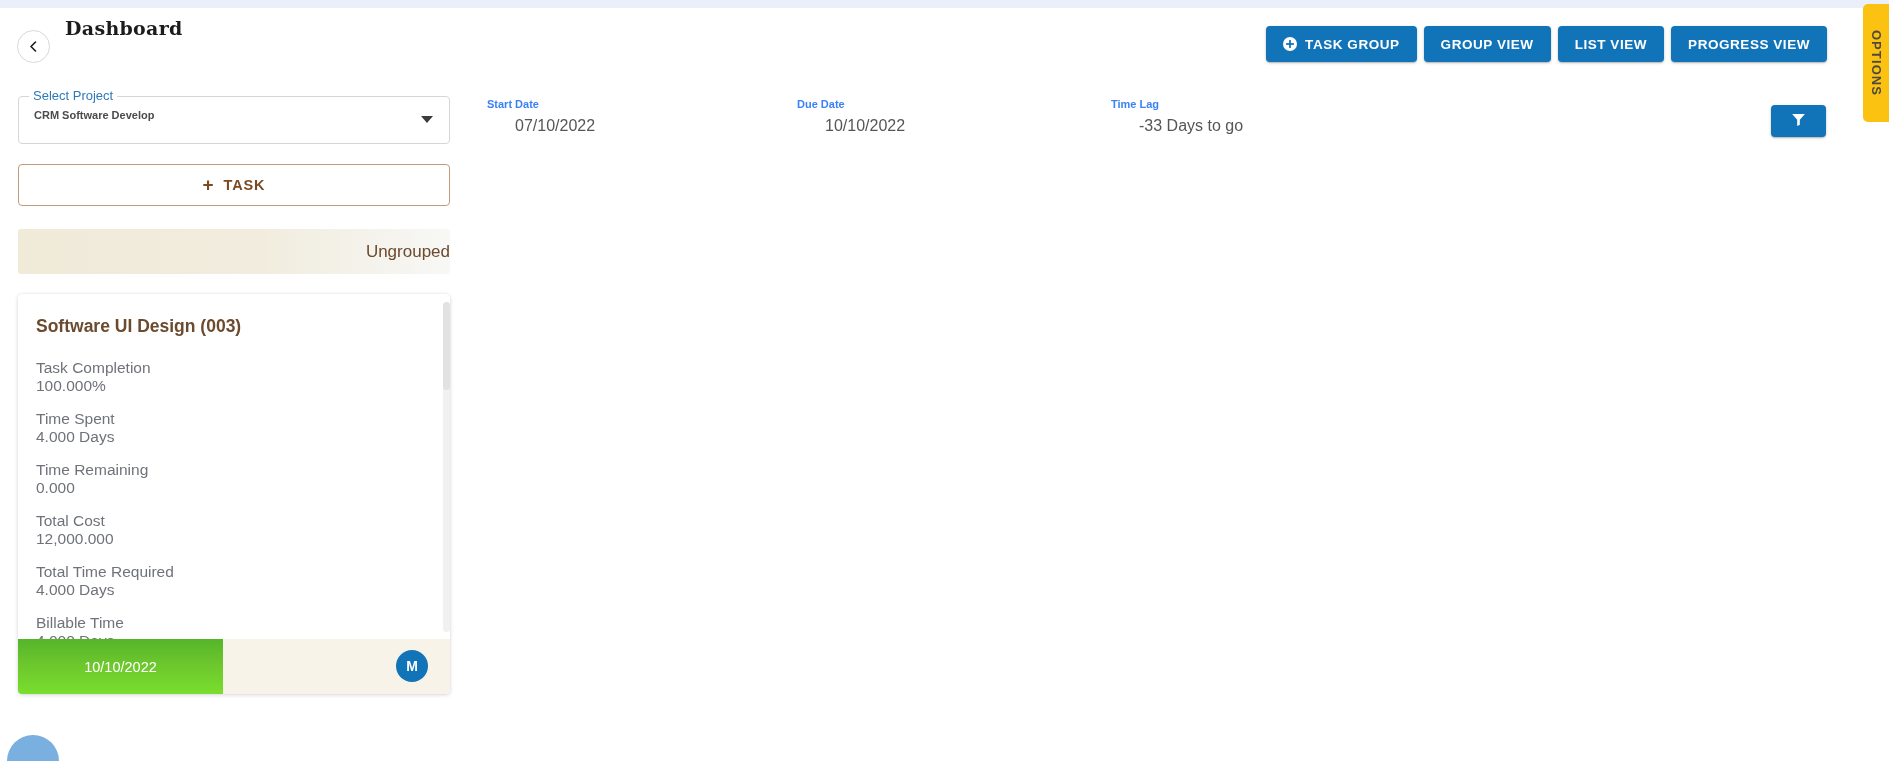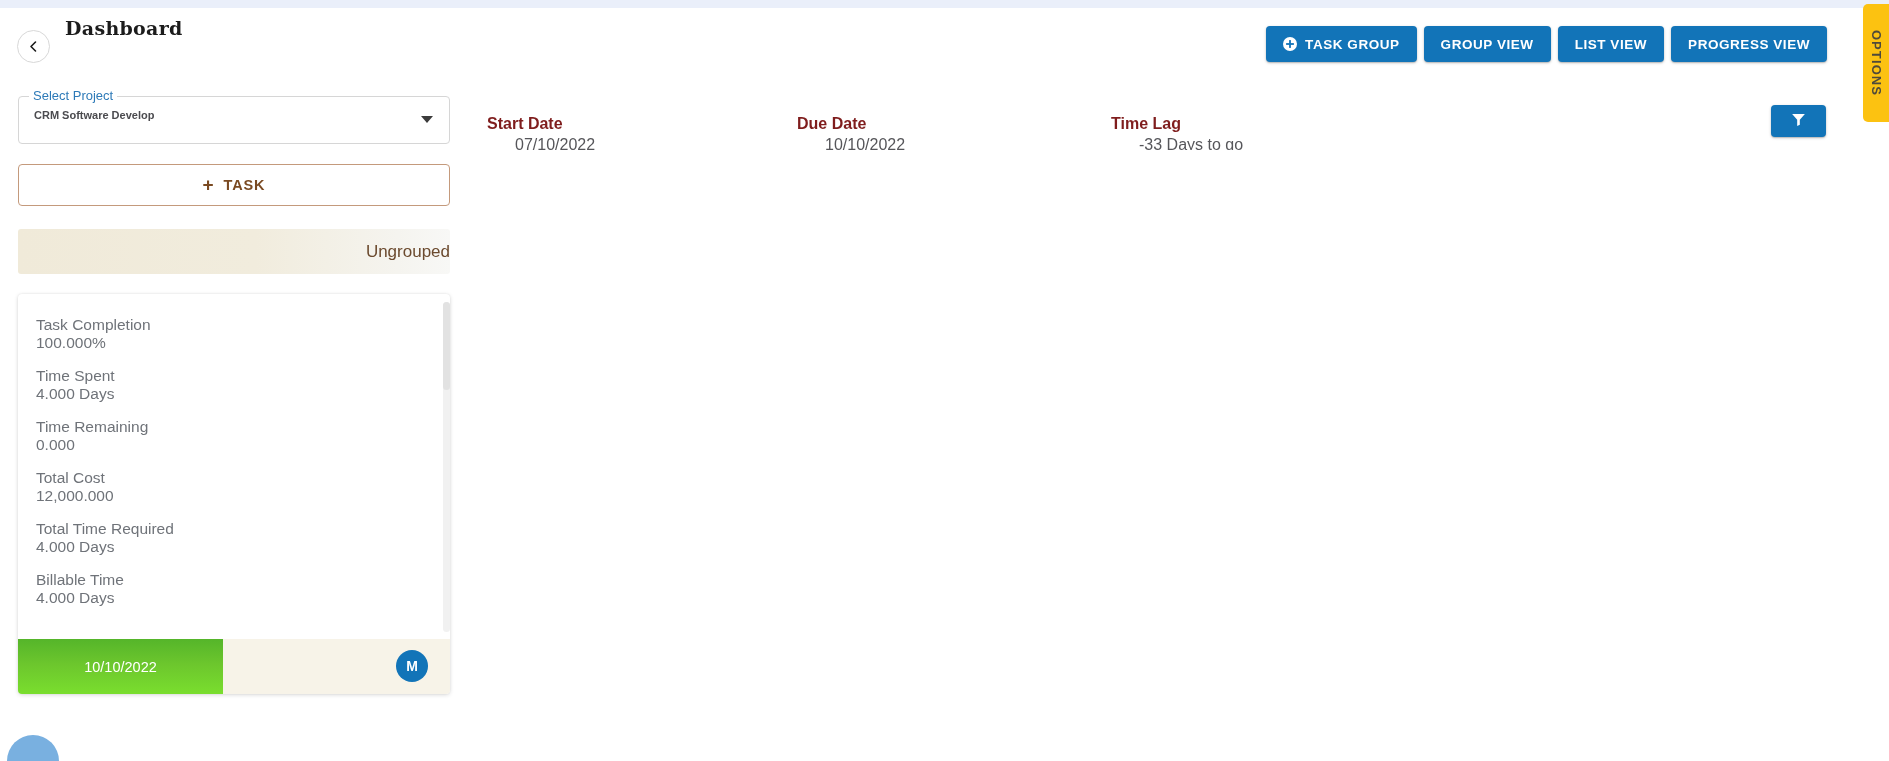--- a/index.html
+++ b/index.html
@@ -124,26 +124,25 @@
     position: absolute;
     top: 96px; left: 0;
     width: 1871px;
     height: 52px;
   }
   .info-block {
     position: absolute;
     top: 0;
   }
   .info-label {
-    font-size: 16px;
-    font-weight: 700;
-    color: #7f1d1d;
+    font-size: 11px;
+    font-weight: 700;
+    color: #3b82f6;
     line-height: 17px;
     white-space: nowrap;
-    margin-top: 19px;
   }
   .info-value {
     font-size: 16px;
     color: #56565a;
     line-height: 22px;
     margin-top: 2px;
     white-space: nowrap;
     margin-left: 28px;
   }
   #info-start { left: 487px; }
@@ -453,20 +452,21 @@
       <span>TASK</span>
     </button>
 
     <div class="group-header">
       <span>Ungrouped</span>
     </div>
 
     <div class="task-card">
 
       <div class="card-body">
+        <div class="card-title">Software UI Design (003)</div>
 
         <div class="metric-row">
           <span class="metric-key">Task Completion</span>
           <span class="metric-val">100.000%</span>
         </div>
         <div class="metric-row">
           <span class="metric-key">Time Spent</span>
           <span class="metric-val">4.000 Days</span>
         </div>
         <div class="metric-row">

